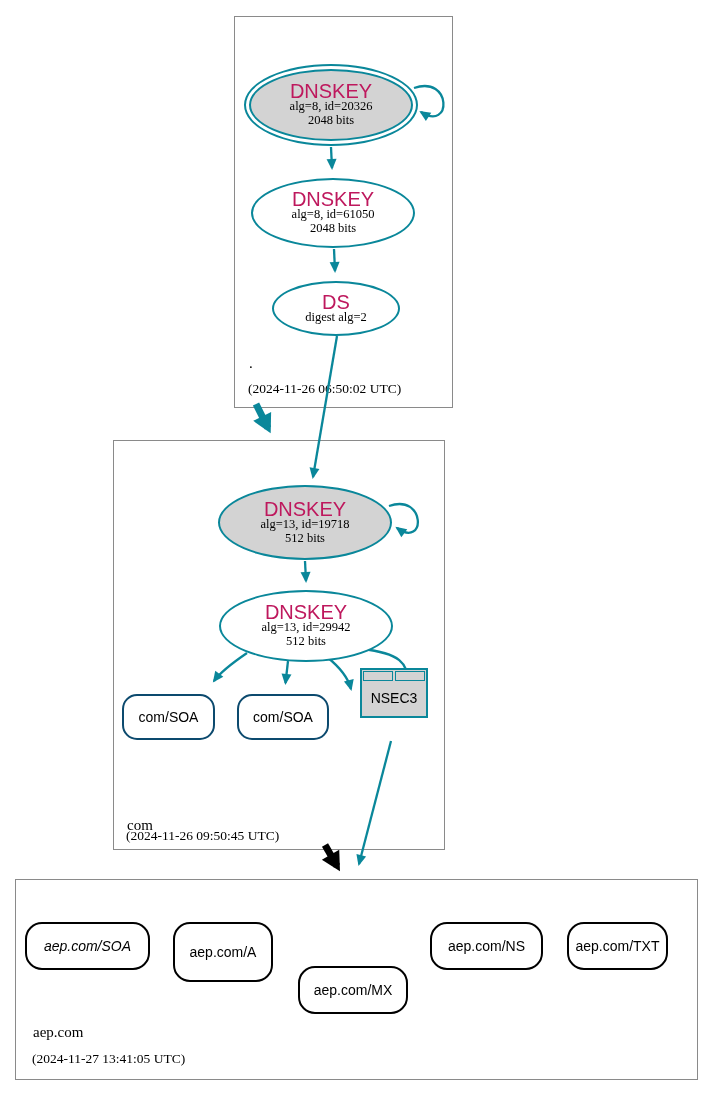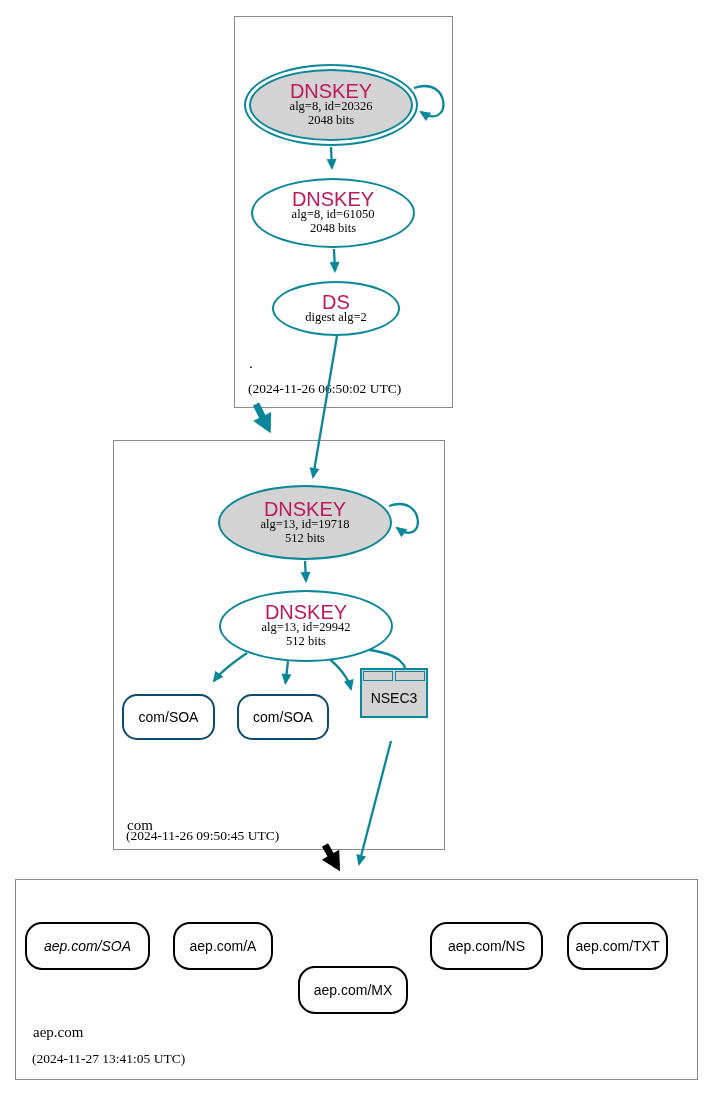--- a/index.html
+++ b/index.html
@@ -159,21 +159,21 @@
     <div class="nsec3-header">
       <div class="nsec3-cell"></div>
       <div class="nsec3-cell"></div>
     </div>
     <div class="nsec3-label">NSEC3</div>
   </div>
 
   <div class="rrset black" style="left:25px;top:922px;width:125px;height:48px;font-style:italic;">
     <span>aep.com/SOA</span>
   </div>
-  <div class="rrset black" style="left:173px;top:922px;width:100px;height:48px;">
+  <div class="rrset black" style="left:173px;top:922px;width:100px;height:60px;">
     <span>aep.com/A</span>
   </div>
   <div class="rrset black" style="left:298px;top:922px;width:110px;height:48px;margin-top:44px;">
     <span>aep.com/MX</span>
   </div>
   <div class="rrset black" style="left:430px;top:922px;width:113px;height:48px;align-items:center;">
     <span>aep.com/NS</span>
   </div>
   <div class="rrset black" style="left:567px;top:922px;width:101px;height:48px;">
     <span>aep.com/TXT</span>

